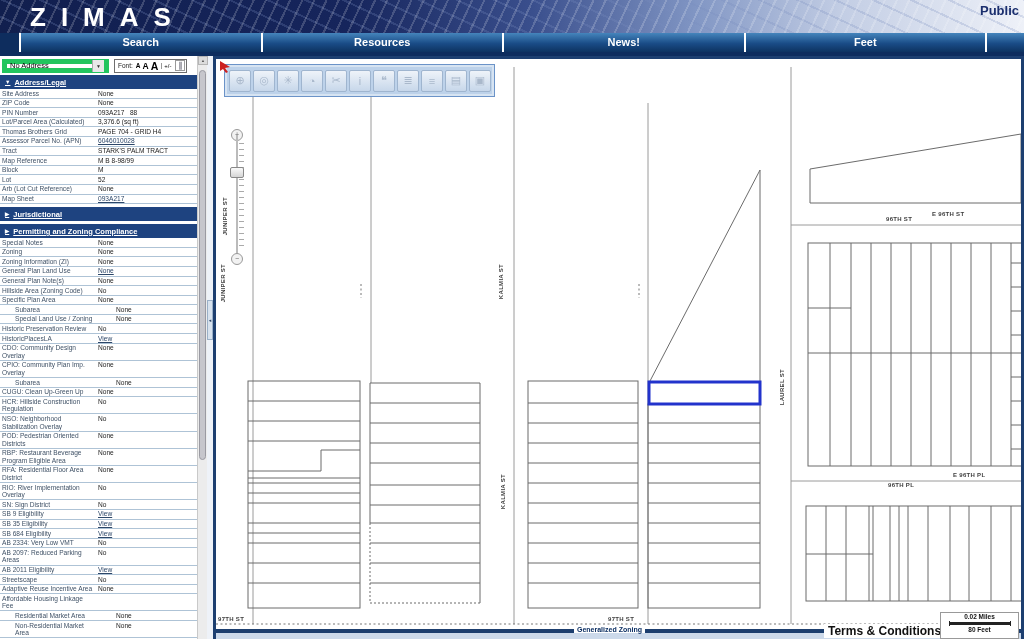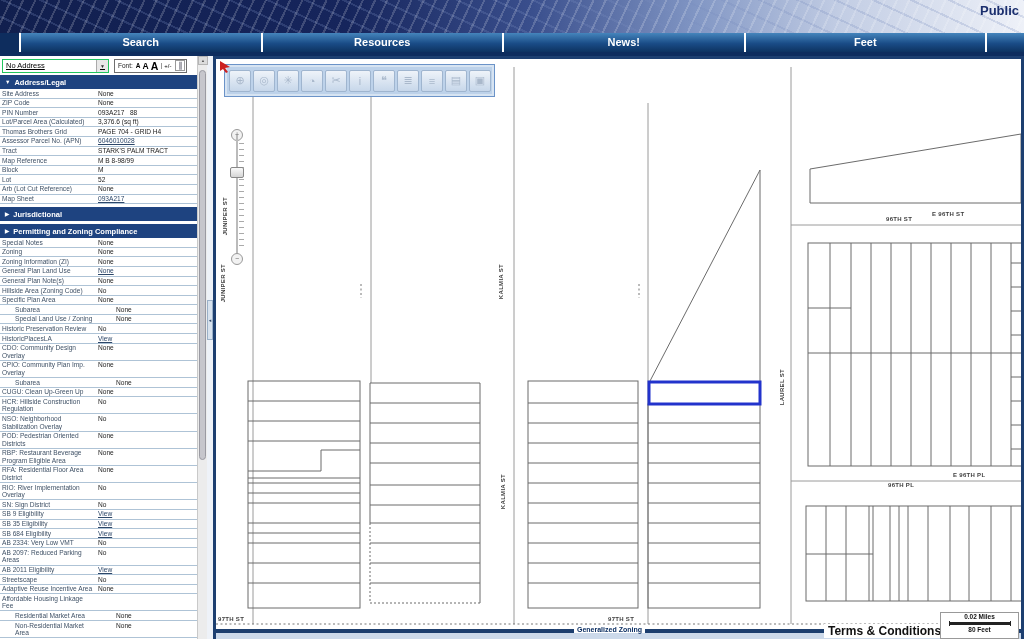--- a/index.html
+++ b/index.html
@@ -24,36 +24,36 @@
   .nav .tab { flex:1 1 0; margin-right:2px; text-align:center; color:#fff;
     font-weight:bold; font-size:11px; line-height:19px; cursor:pointer;
     background:linear-gradient(#4585bc,#1a4c87 55%,#0d3361); }
   .nav .stub { width:37px; background:linear-gradient(#4585bc,#1a4c87 55%,#0d3361); }
   .navline { position:absolute; left:0; top:52px; width:1024px; height:4px; background:#0e2d5e; }
 
   
   .sidebar { position:absolute; left:0; top:56px; width:197px; height:583px;
     background:#fff; overflow:hidden; }
   .controls { height:18px; padding:1px 0 0 2px; display:flex; align-items:center; }
-  .dropdown { width:107px; height:14px; border:1px solid #22c55e; background:#fff;
-    font-size:7.5px; display:flex; align-items:center; padding-left:3px; position:relative;text-decoration:underline; }
+  .dropdown { width:107px; height:14px; border:5px solid #22c55e; background:#fff;
+    font-size:7.5px; display:flex; align-items:center; padding-left:3px; position:relative; }
   .dropdown .dval { flex:1; }
   .dropdown .darr { width:12px; height:12px; border-left:1px solid #aaa; background:#e8e8e8;
     font-size:5px; text-align:center; line-height:12px; color:#333; }
   .fontbox { margin-left:5px; height:14px; border:1px solid #6e6e6e; background:#fff;
     display:flex; align-items:center; padding:0 1px; }
   .fontbox .flab { font-size:6.5px; color:#222; margin:0 2px; }
   .fa1 { font-size:6.5px; font-weight:bold; margin:0 1px; }
   .fa2 { font-size:8.5px; font-weight:bold; margin:0 1px; }
   .fa3 { font-size:10.5px; font-weight:bold; margin:0 1px; }
   .fpm { font-size:6px; border-left:1px solid #999; padding:0 2px; margin-left:2px; }
   .fhl { font-size:8px; border:1px solid #999; margin-left:2px; padding:0 2px; color:#334; }
 
   .sec-h { background:#1e4380; color:#fff; font-weight:bold; font-size:7.5px;
-    padding:2.5px 0 2.5px 5px; margin-top:3px; cursor:pointer; display:flex; align-items:center; }
+    padding:2.5px 0 2.5px 5px; margin-top:3px; cursor:pointer; display:flex; align-items:center;text-decoration:underline; }
   .sec-h.first { margin-top:1px; }
   .sec-h .tri { font-size:5.5px; margin-right:4px; }
   .row { display:flex; align-items:flex-start; border-bottom:1px solid #aec3d6;
     font-size:6.6px; line-height:7.6px; padding:0.5px 0 0.5px 2px; color:#3f5166; }
   .row .lab { flex:0 0 96px; padding-right:2px; }
   .row .val { flex:1; color:#1c1c1c; white-space:pre-wrap; }
   .row.ind .lab { padding-left:13px; flex-basis:96px; }
   .row.ind .val { padding-left:18px; }
   .val.lnk { text-decoration:underline; color:#2c4668; cursor:pointer; }
 
@@ -104,20 +104,21 @@
   .scalebox { position:absolute; right:2px; top:553px; width:79px; height:27px; background:#fff;
     border:1px solid #999; z-index:6; text-align:center; font-size:6.5px; font-weight:bold; color:#111; }
   .scalebox .bar { margin:1px auto 0; width:62px; height:5px; border-left:1.5px solid #222;
     border-right:1.5px solid #222;
     background:linear-gradient(#222,#222) center/100% 3px no-repeat; }
 </style>
 </head>
 <body>
 
 <div class="hdr">
+  <div class="logo">ZIMAS</div>
   <div class="public">Public</div>
 </div>
 
 <div class="nav">
   <div class="lspace"></div>
   <div style="display:flex;flex:1">
       <div class="tab">Search</div>
       <div class="tab">Resources</div>
       <div class="tab">News!</div>
       <div class="tab">Feet</div>

